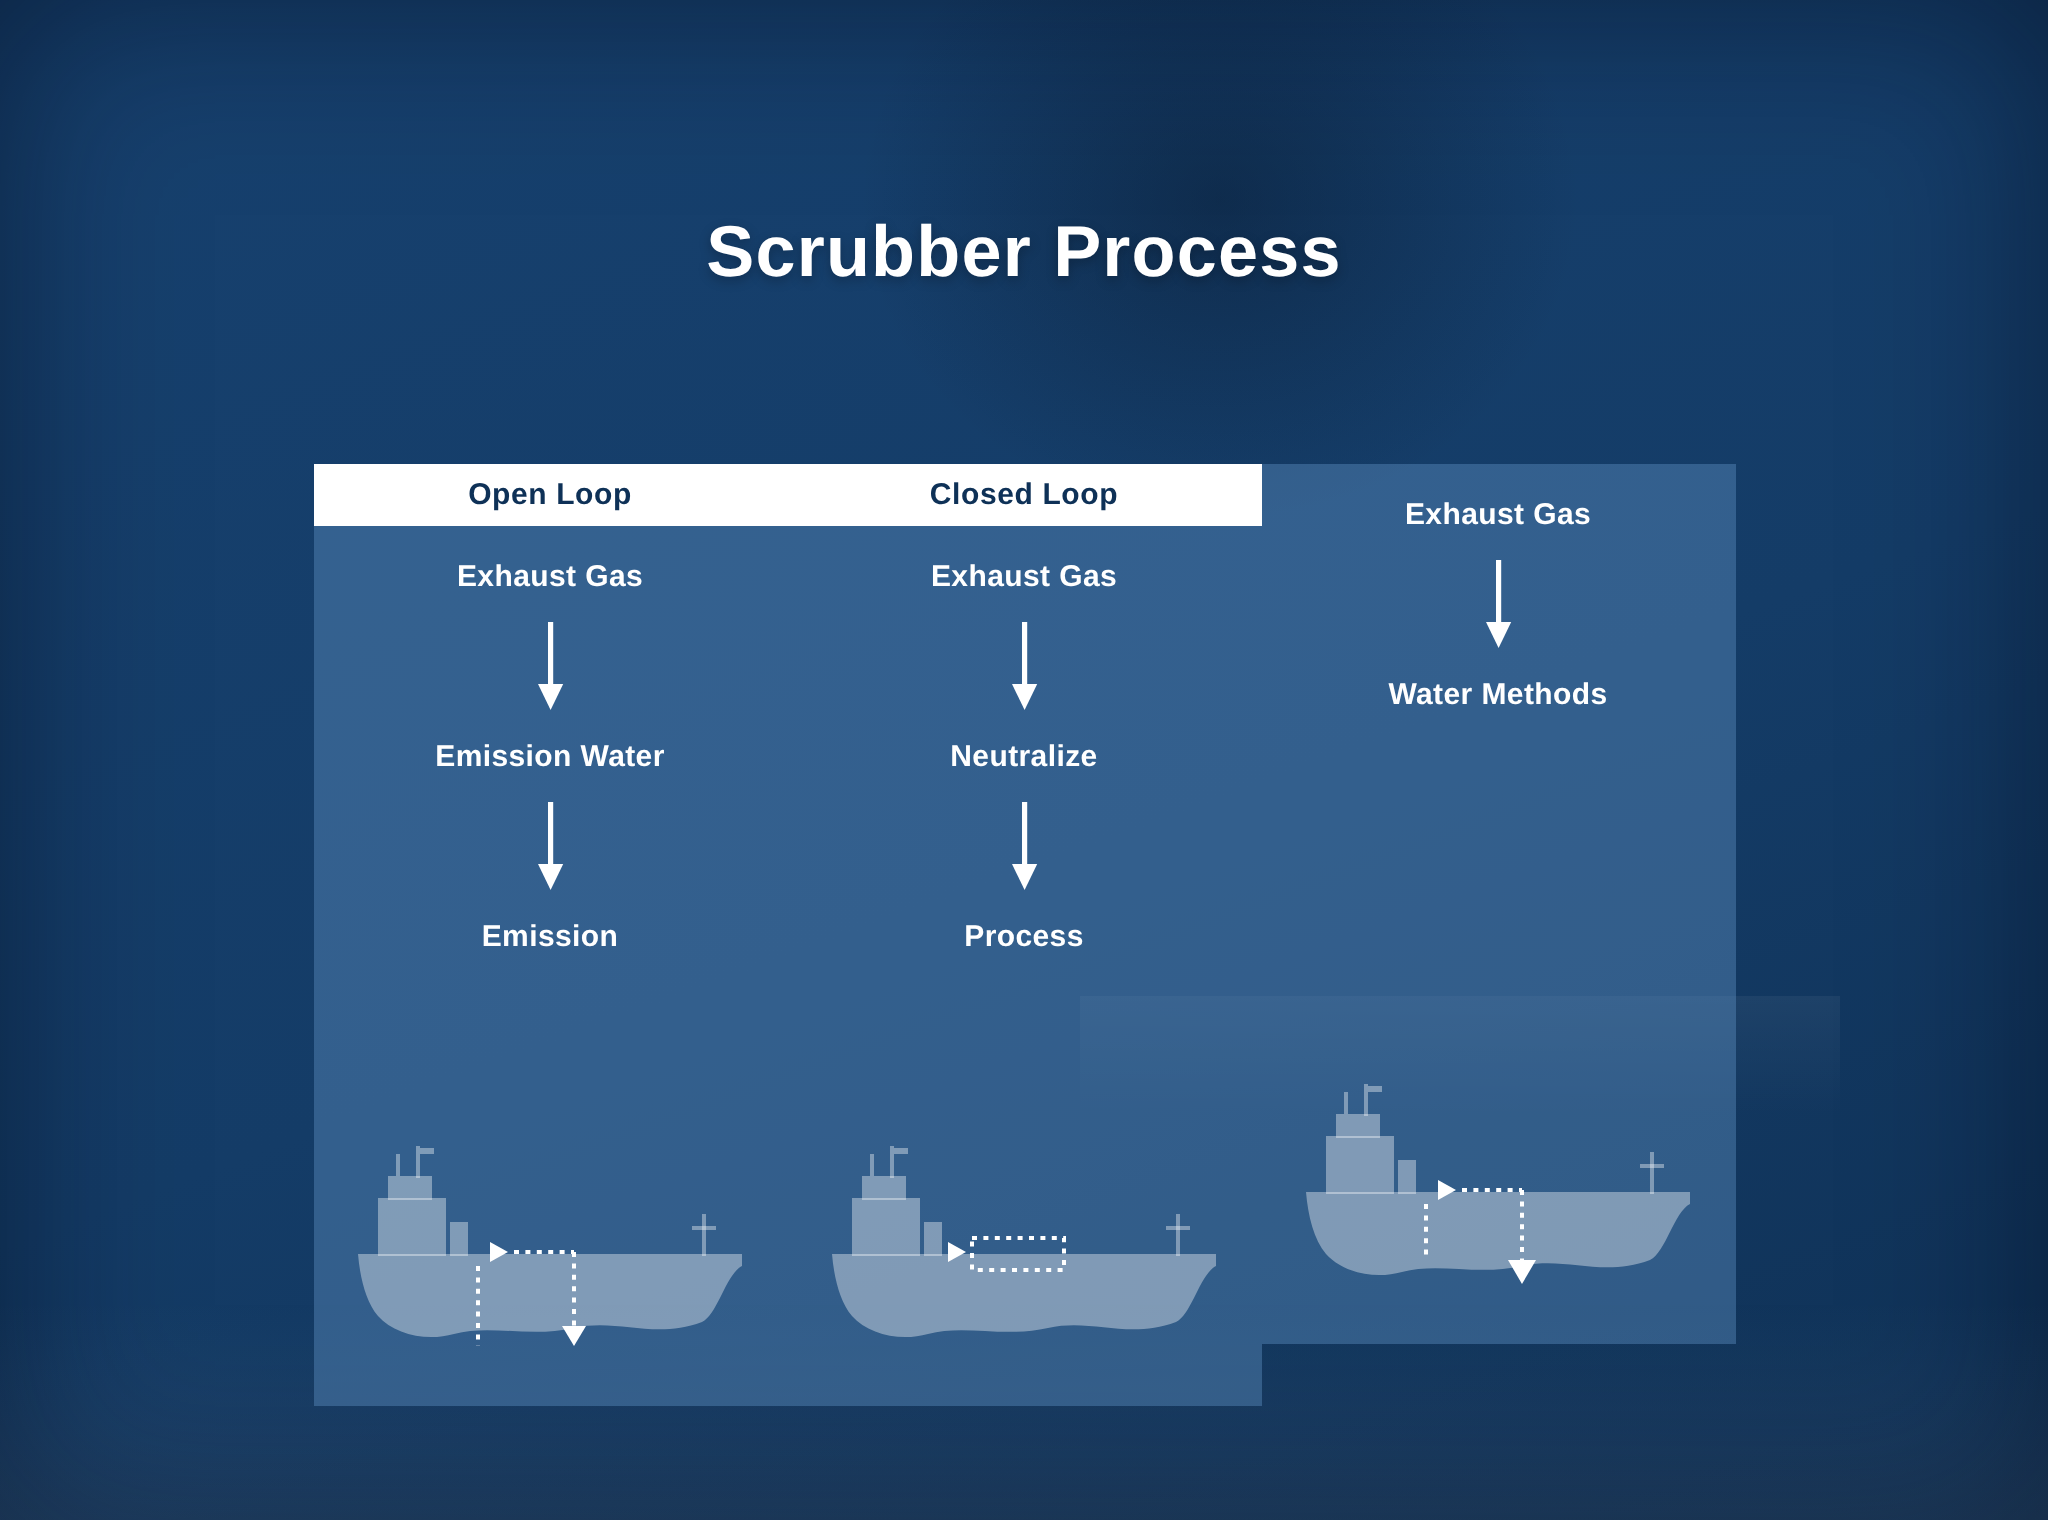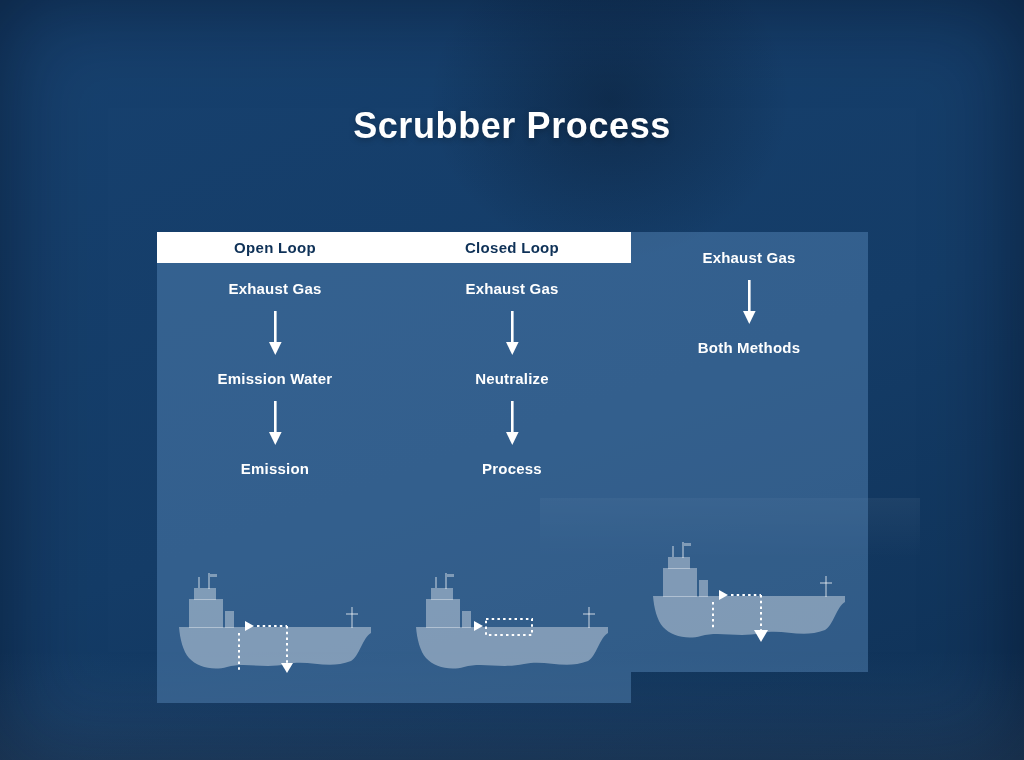--- a/index.html
+++ b/index.html
@@ -133,21 +133,21 @@
 
     <section class="column">
       <div class="panel">
         <div class="step">Exhaust Gas</div>
         <div class="varrow">
           <svg width="16" height="46" viewBox="0 0 16 46">
               <rect x="7" y="0" width="2.6" height="32" fill="#fff"></rect>
               <polygon points="2,31 14.6,31 8.3,44" fill="#fff"></polygon>
             </svg>
         </div>
-        <div class="step">Both Methods</div>
+        <div class="step">Water Methods</div>
 
         <div class="ship-wrap">
           <svg width="200" height="118" viewBox="0 0 200 118">
             <path class="ship-shape" d="M4 54 L196 54 L196 60 C188 64 184 84 176 88 C152 97 134 86 112 91 C90 96 70 89 52 94 C38 98 22 94 14 85 C8 78 5 66 4 54 Z"></path>
             <rect class="ship-shape" x="14" y="26" width="34" height="29"></rect>
             <rect class="ship-shape" x="19" y="15" width="22" height="12"></rect>
             <rect class="ship-shape" x="23" y="4" width="2" height="11"></rect>
             <rect class="ship-shape" x="33" y="0" width="2" height="16"></rect>
             <rect class="ship-shape" x="35" y="1" width="7" height="3"></rect>
             <rect class="ship-shape" x="50" y="38" width="9" height="17"></rect>

